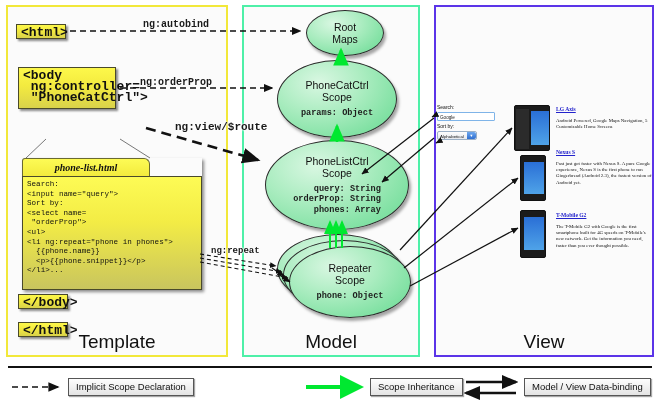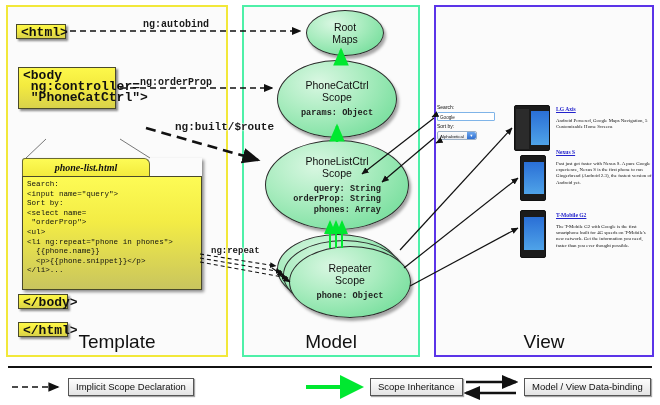--- a/index.html
+++ b/index.html
@@ -230,21 +230,21 @@
   <div class="phone-card">
     <div class="phone-pic" style="left:520px;top:210px;width:26px;height:48px;">
       <div class="screen" style="left:3px;top:6px;width:20px;height:33px;"></div>
     </div>
     <div class="phone-name" style="left:556px;top:212px;">T-Mobile G2</div>
     <div class="phone-snip" style="left:556px;top:224px;">The T-Mobile G2 with Google is the first smartphone built for 4G speeds on T-Mobile's new network. Get the information you need, faster than you ever thought possible.</div>
   </div>
 
   <div class="conn-label" style="left:143px;top:19px;font-size:10px;">ng:autobind</div>
   <div class="conn-label" style="left:140px;top:77px;font-size:10px;">ng:orderProp</div>
-  <div class="conn-label" style="left:175px;top:121px;font-size:11px;">ng:built/$route</div>
+  <div class="conn-label" style="left:175px;top:121px;font-size:11px;">ng:view/$route</div>
   <div class="conn-label" style="left:211px;top:246px;font-size:9px;">ng:repeat</div>
 
   <svg class="overlay" viewBox="0 0 660 405">
     <defs>
       <marker id="ah-black" markerWidth="7" markerHeight="7" refX="6" refY="3" orient="auto">
         <path d="M0,0 L7,3 L0,6 z" fill="#111"></path>
       </marker>
       <marker id="ah-black-sm" markerWidth="6" markerHeight="6" refX="5.5" refY="2.6" orient="auto">
         <path d="M0,0 L6,2.6 L0,5.2 z" fill="#111"></path>
       </marker>

